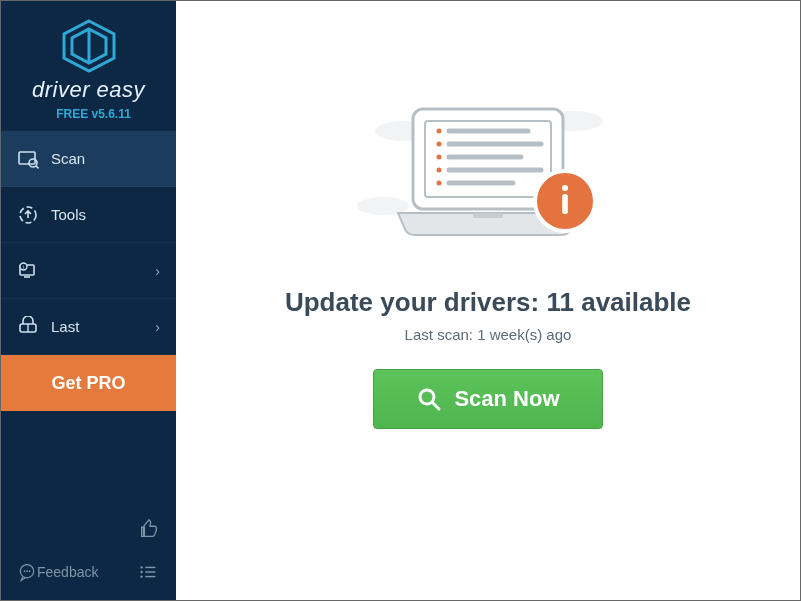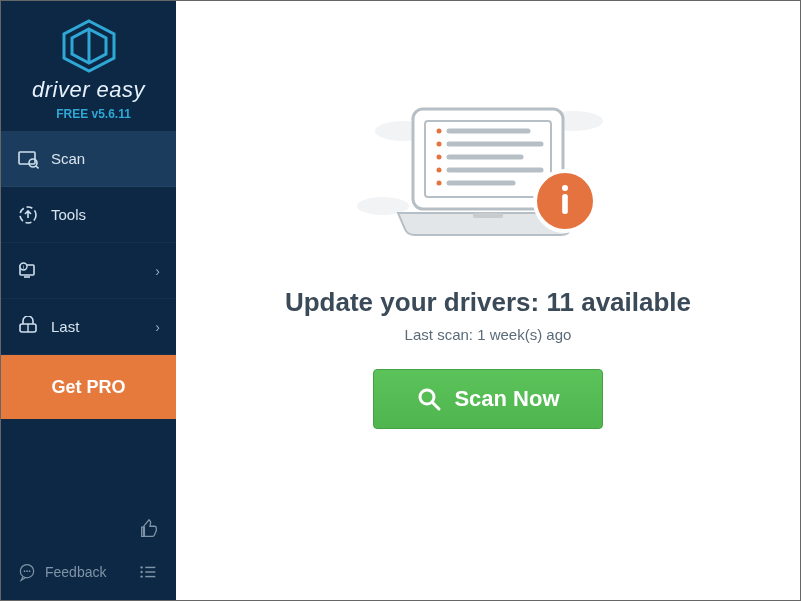--- a/index.html
+++ b/index.html
@@ -25,21 +25,21 @@
   .nav { display: flex; flex-direction: column; }
   .nav-item {
     display: flex; align-items: center; gap: 12px;
     padding: 0 16px; height: 56px; color: #d8e4ef; font-size: 15px; cursor: pointer;
     border-bottom: 1px solid rgba(255,255,255,0.04);
     position: relative;
   }
   .nav-item.active { background: #1b3c5c; }
   .nav-item .chevron { margin-left: auto; font-size: 14px; color: #97a9b9; }
   .get-pro {
-    margin: 0; height: 64px; background: #e67a3c; color: #fff;
+    margin: 0; height: 56px; background: #e67a3c; color: #fff;
     display: flex; align-items: center; justify-content: center;
     font-size: 18px; font-weight: 600; cursor: pointer;
   }
   .sidebar-spacer { flex: 1; }
   .sidebar-bottom {
     display: flex; align-items: center; gap: 10px; padding: 12px 16px 16px;
     color: #7f94a6; font-size: 14px;
   }
   .sidebar-bottom .thumbs, .sidebar-bottom .list {
     width: 24px; height: 24px; display:flex; align-items:center; justify-content:center;
@@ -136,21 +136,21 @@
 
     <div style="display:flex; justify-content:flex-end; padding: 0 16px 4px;">
       <span class="thumbs">
         <svg width="22" height="22" viewBox="0 0 24 24">
           <path d="M4 20h3V10H4v10zm16-9c0-1.1-.9-2-2-2h-5l.8-4-.1-.5c0-.4-.2-.8-.4-1L12 2 6.6 8.6C6.2 9 6 9.5 6 10v8c0 1.1.9 2 2 2h8c.8 0 1.5-.5 1.8-1.2l2.1-5c.1-.2.1-.5.1-.8v-2z" fill="none" stroke="#7f94a6" stroke-width="1.4"></path>
         </svg>
       </span>
     </div>
 
     <div class="sidebar-bottom">
-      <span style="display:flex;align-items:center;gap:8px;">
+      <span style="display:flex;align-items:center;">
         <svg width="20" height="20" viewBox="0 0 24 24">
           <circle cx="12" cy="11" r="8" fill="none" stroke="#7f94a6" stroke-width="1.5"></circle>
           <circle cx="9" cy="11" r="1" fill="#7f94a6"></circle>
             <circle cx="12" cy="11" r="1" fill="#7f94a6"></circle>
             <circle cx="15" cy="11" r="1" fill="#7f94a6"></circle>
           <path d="M7 18 L5 22 L10 19" fill="none" stroke="#7f94a6" stroke-width="1.5"></path>
         </svg>
         <span>Feedback</span>
       </span>
       <span class="right-icons">

